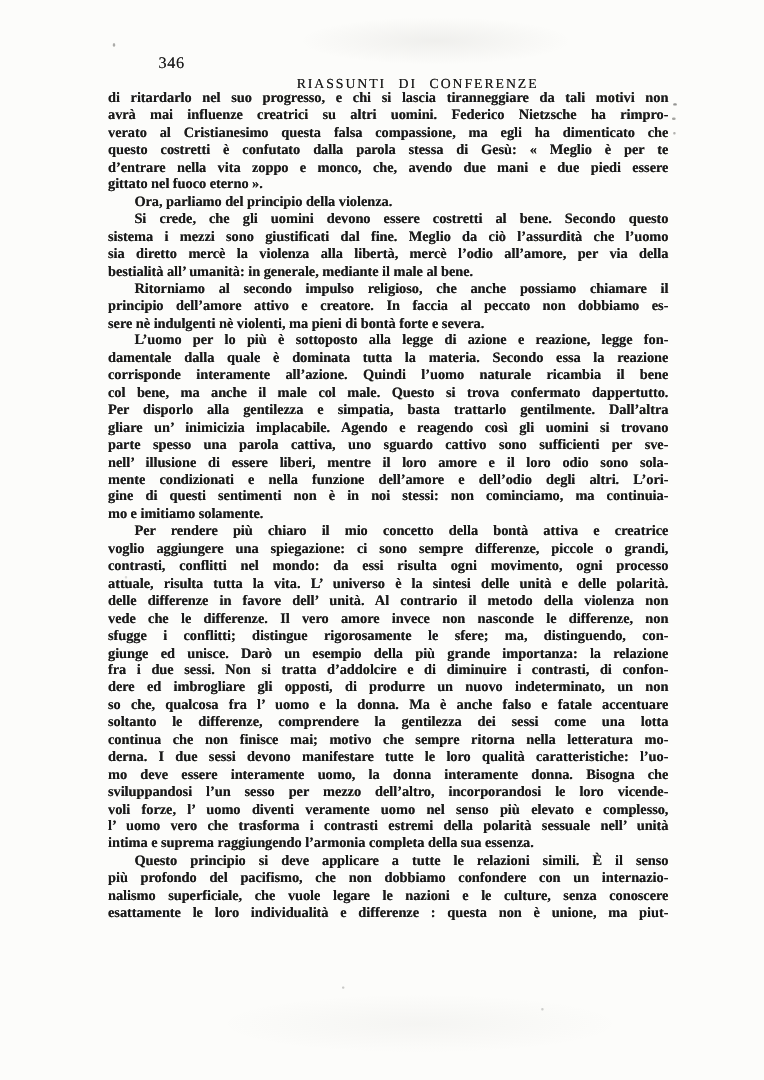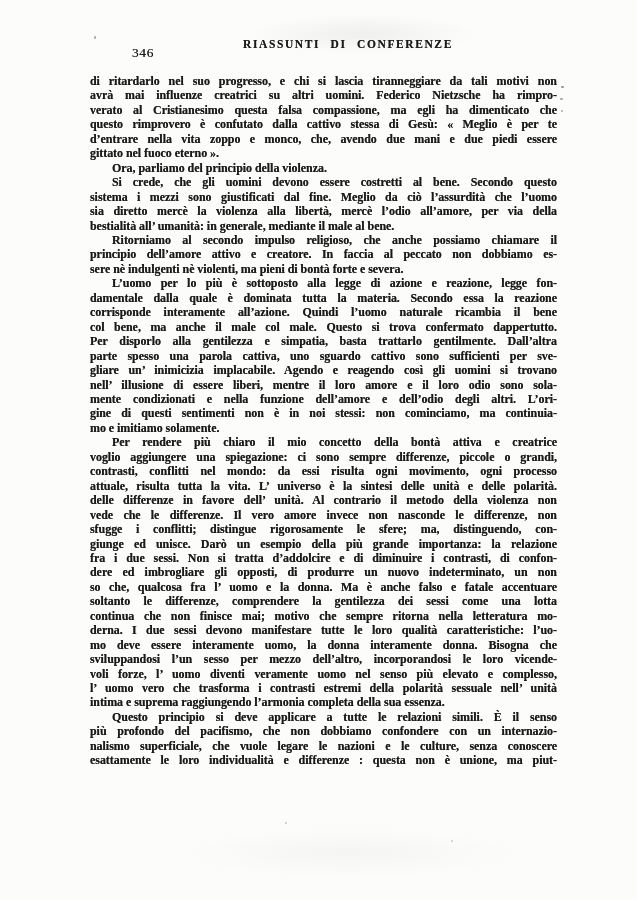--- a/index.html
+++ b/index.html
@@ -19,22 +19,22 @@
     position:absolute; left:180px; top:828px; width:340px; height:50px;
     background:radial-gradient(ellipse at center, rgba(70,68,60,0.04), rgba(70,68,60,0) 70%);
   }
   .speck { position:absolute; background:#6a6a66; border-radius:40%; }
   .pageno {
     position:absolute; left:132px; top:45px;
     font-size:13.5px; font-weight:normal; letter-spacing:0.6px;
     text-shadow:0 0 0.4px rgba(0,0,0,0.65);
   }
   .runhead {
-    position:absolute; left:348px; top:38px; transform:translateX(-50%);
-    font-size:11.5px; font-weight:bold; letter-spacing:1.6px; word-spacing:6px;
+    position:absolute; left:348px; top:64px; transform:translateX(-50%);
+    font-size:11.5px; font-weight:normal; letter-spacing:1.6px; word-spacing:6px;
     white-space:nowrap;
     text-shadow:0 0 0.4px rgba(0,0,0,0.65);
   }
   .textblock { position:absolute; left:90px; top:74px; width:467px; }
   .paragraph { margin:0; }
   .line {
     font-size:12px; font-weight:bold; line-height:14.45px;
     letter-spacing:-0.05px;
     white-space:nowrap; overflow:visible;
     text-align:justify; text-align-last:justify;
@@ -51,21 +51,21 @@
   <div class="smudge-b"></div>
 
   <div class="pageno">346</div>
   <div class="runhead">RIASSUNTI DI CONFERENZE</div>
 
   <div class="textblock" id="text-block">
       <div class="paragraph">
         <div class="line">di ritardarlo nel suo progresso, e chi si lascia tiranneggiare da tali motivi non</div>
         <div class="line">avrà mai influenze creatrici su altri uomini. Federico Nietzsche ha rimpro-</div>
         <div class="line">verato al Cristianesimo questa falsa compassione, ma egli ha dimenticato che</div>
-        <div class="line">questo rimprovero è confutato dalla cattivo stessa di Gesù: « Meglio è per te</div>
+        <div class="line">questo costretti è confutato dalla parola stessa di Gesù: « Meglio è per te</div>
         <div class="line">d’entrare nella vita zoppo e monco, che, avendo due mani e due piedi essere</div>
         <div class="line lastline">gittato nel fuoco eterno ».</div>
       </div>
       <div class="paragraph">
         <div class="line lastline indent">Ora, parliamo del principio della violenza.</div>
       </div>
       <div class="paragraph">
         <div class="line indent">Si crede, che gli uomini devono essere costretti al bene. Secondo questo</div>
         <div class="line">sistema i mezzi sono giustificati dal fine. Meglio da ciò l’assurdità che l’uomo</div>
         <div class="line">sia diretto mercè la violenza alla libertà, mercè l’odio all’amore, per via della</div>
@@ -75,22 +75,22 @@
         <div class="line indent">Ritorniamo al secondo impulso religioso, che anche possiamo chiamare il</div>
         <div class="line">principio dell’amore attivo e creatore. In faccia al peccato non dobbiamo es-</div>
         <div class="line lastline">sere nè indulgenti nè violenti, ma pieni di bontà forte e severa.</div>
       </div>
       <div class="paragraph">
         <div class="line indent">L’uomo per lo più è sottoposto alla legge di azione e reazione, legge fon-</div>
         <div class="line">damentale dalla quale è dominata tutta la materia. Secondo essa la reazione</div>
         <div class="line">corrisponde interamente all’azione. Quindi l’uomo naturale ricambia il bene</div>
         <div class="line">col bene, ma anche il male col male. Questo si trova confermato dappertutto.</div>
         <div class="line">Per disporlo alla gentilezza e simpatia, basta trattarlo gentilmente. Dall’altra</div>
+        <div class="line">gliare un’ inimicizia implacabile. Agendo e reagendo così gli uomini si trovano</div>
         <div class="line">parte spesso una parola cattiva, uno sguardo cattivo sono sufficienti per sve-</div>
-        <div class="line">gliare un’ inimicizia implacabile. Agendo e reagendo così gli uomini si trovano</div>
         <div class="line">nell’ illusione di essere liberi, mentre il loro amore e il loro odio sono sola-</div>
         <div class="line">mente condizionati e nella funzione dell’amore e dell’odio degli altri. L’ori-</div>
         <div class="line">gine di questi sentimenti non è in noi stessi: non cominciamo, ma continuia-</div>
         <div class="line lastline">mo e imitiamo solamente.</div>
       </div>
       <div class="paragraph">
         <div class="line indent">Per rendere più chiaro il mio concetto della bontà attiva e creatrice</div>
         <div class="line">voglio aggiungere una spiegazione: ci sono sempre differenze, piccole o grandi,</div>
         <div class="line">contrasti, conflitti nel mondo: da essi risulta ogni movimento, ogni processo</div>
         <div class="line">attuale, risulta tutta la vita. L’ universo è la sintesi delle unità e delle polarità.</div>

